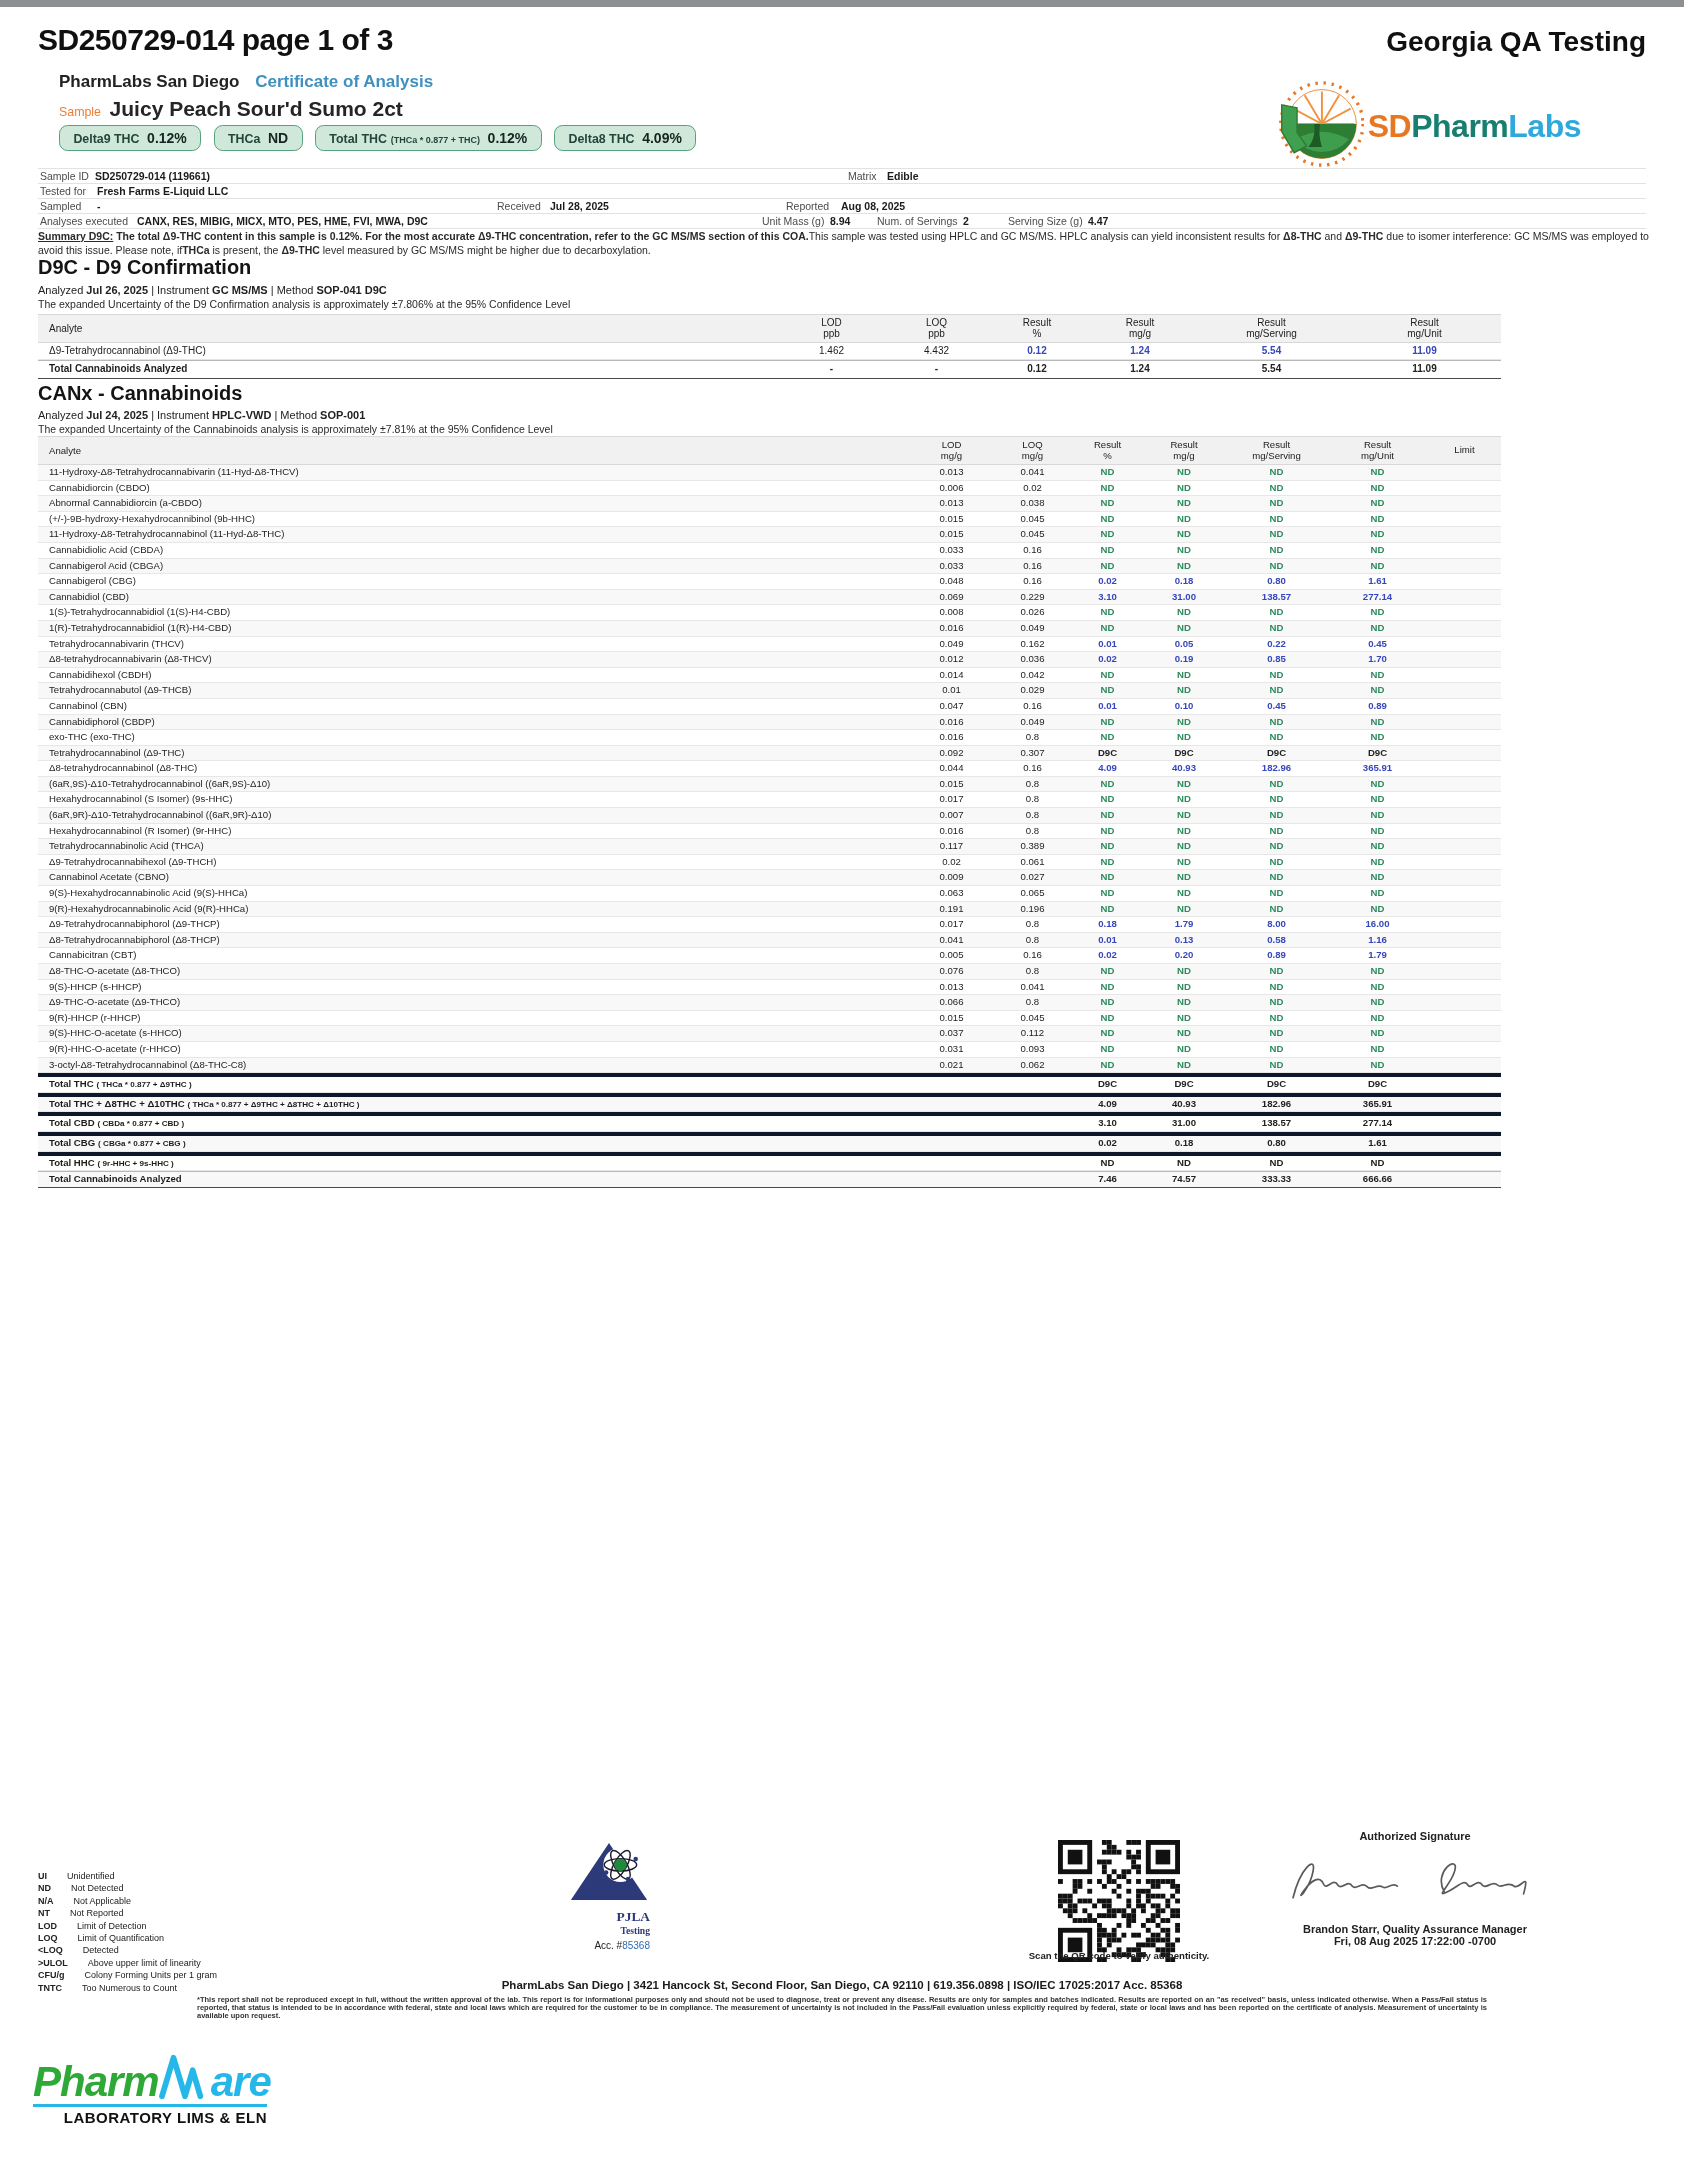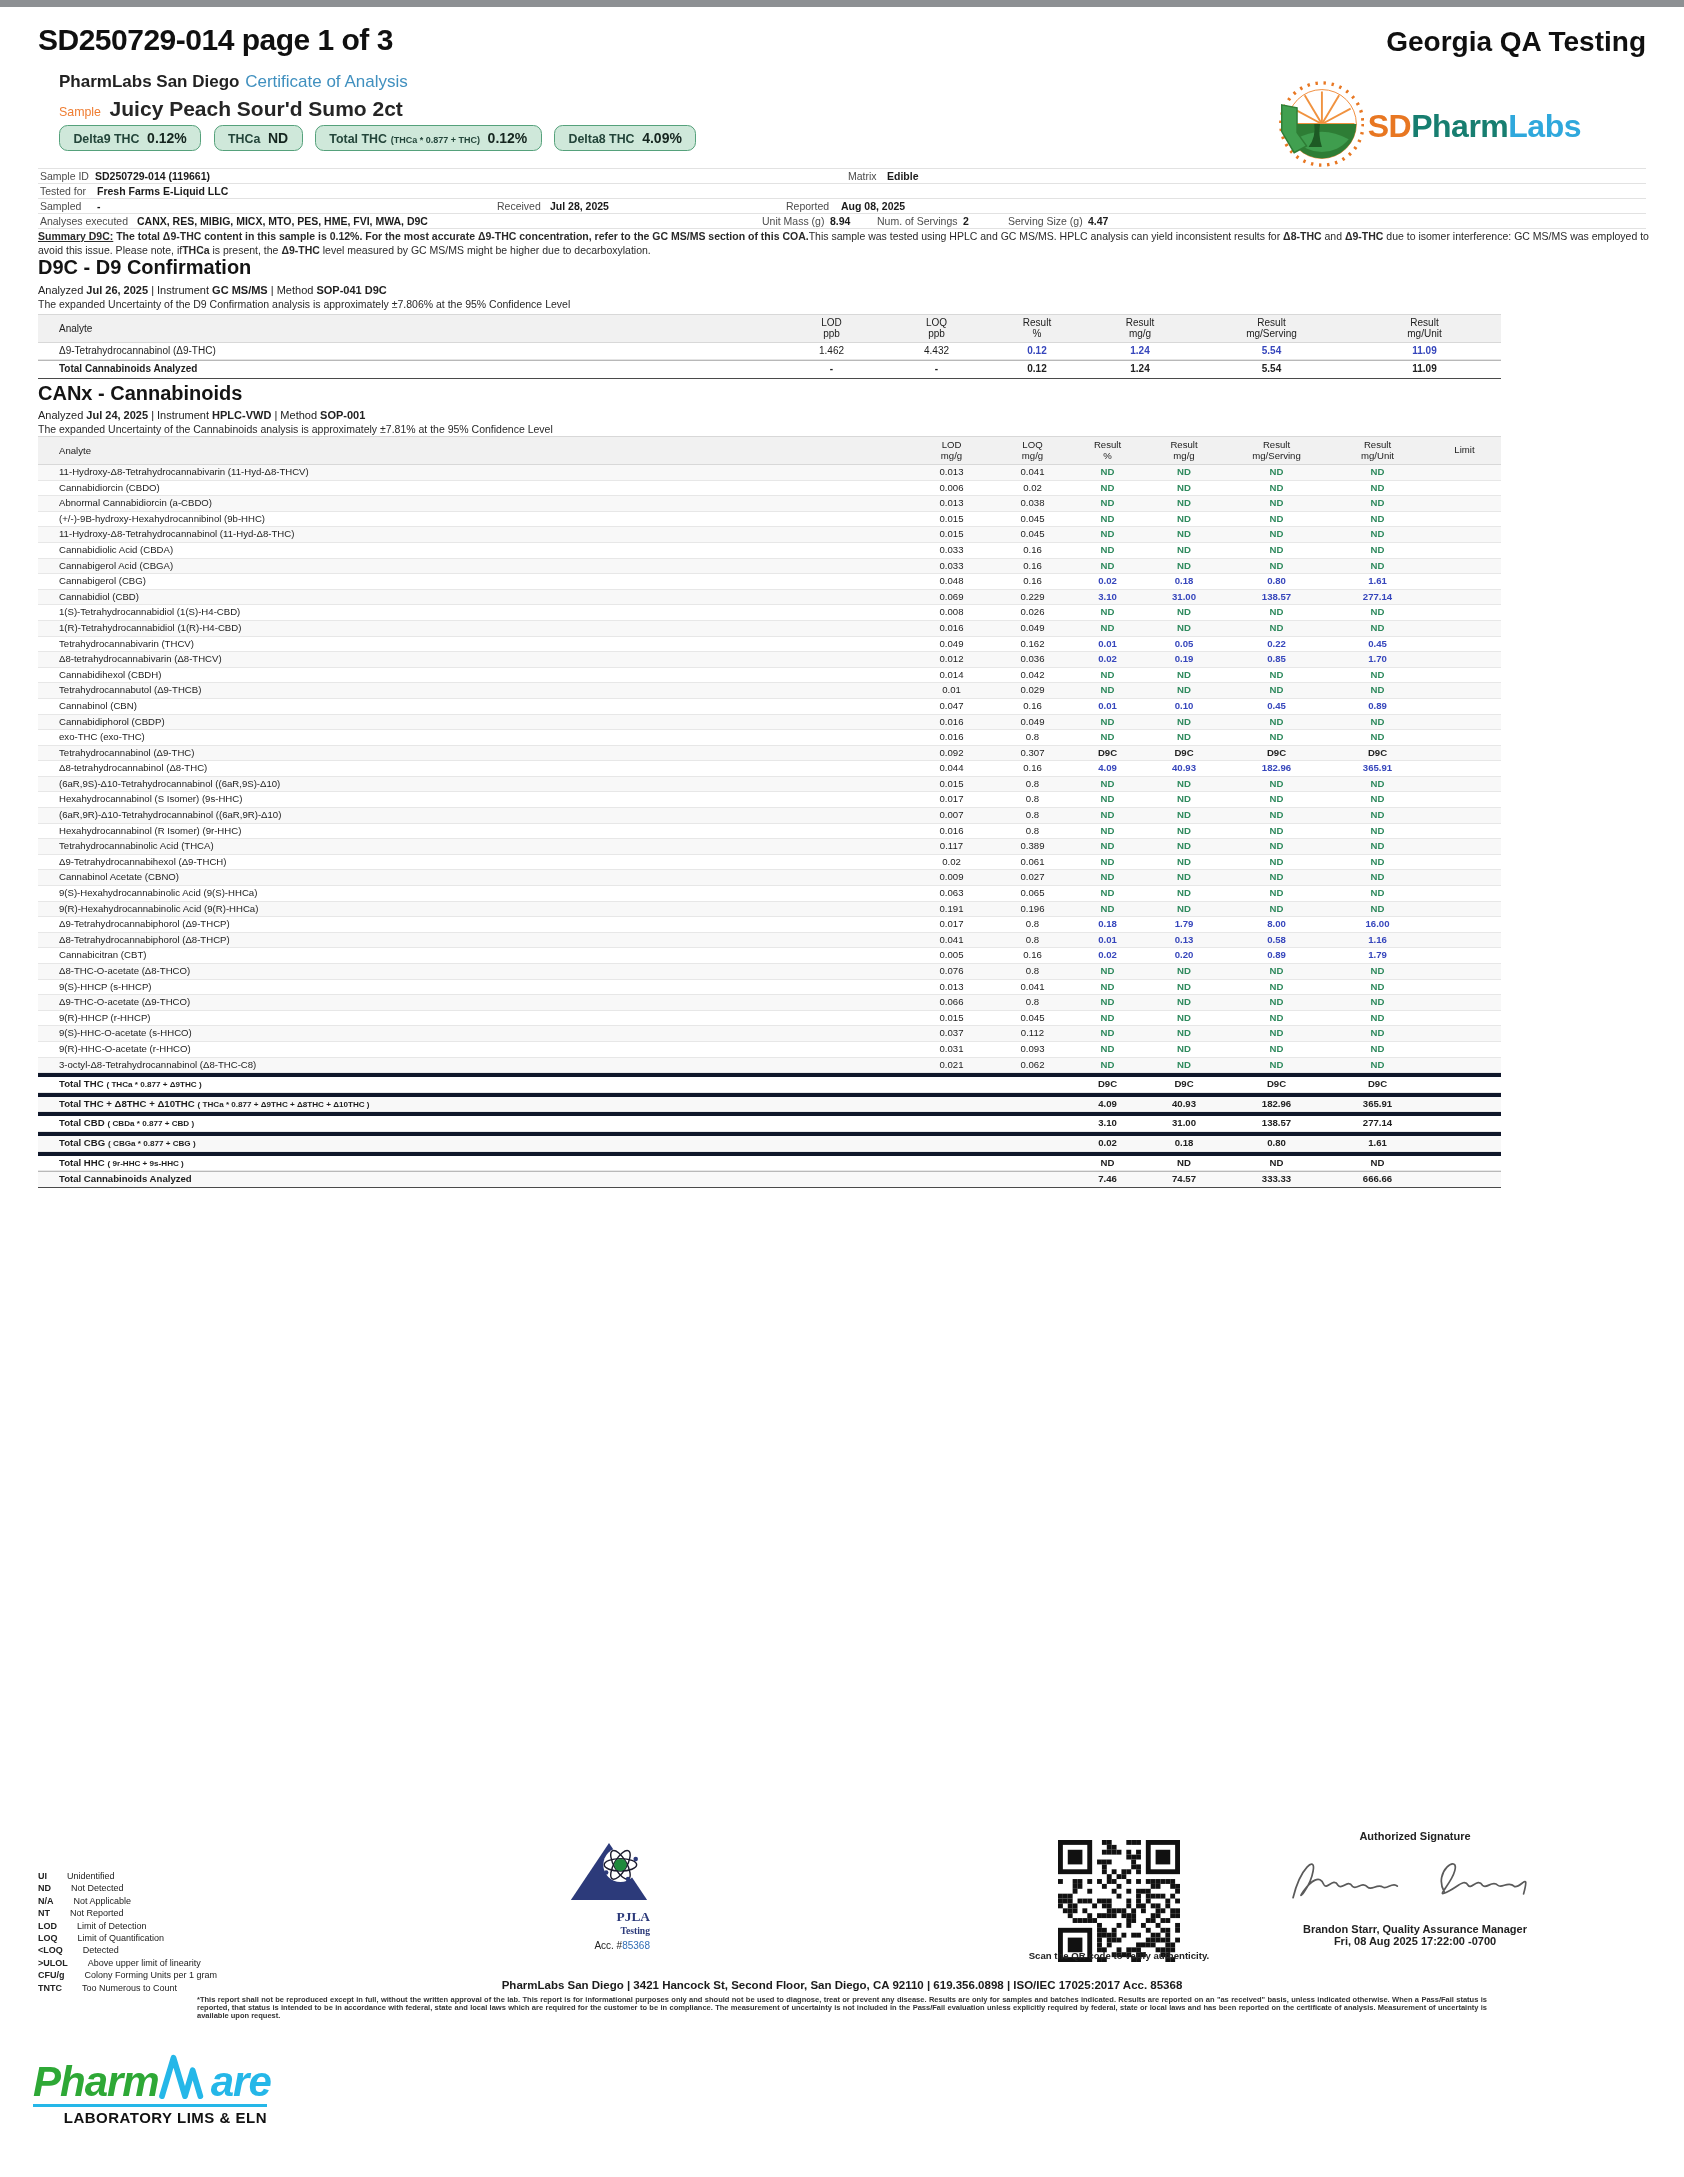--- a/index.html
+++ b/index.html
@@ -5,21 +5,21 @@
   html,body{margin:0;padding:0;background:#fff}
   .page{position:relative;width:1684px;height:2178px;background:#fff;overflow:hidden;
         font-family:"Liberation Sans","DejaVu Sans",sans-serif;color:#1d1d1d}
   .topbar{position:absolute;top:0;left:0;right:0;height:6.7px;background:#8d9093}
 
   
   .doc-title{position:absolute;top:23px;left:38px;font-size:30px;font-weight:700;color:#101010;letter-spacing:-0.5px}
   .program{position:absolute;top:26px;right:38px;font-size:28px;font-weight:600;color:#101010}
   .subhead{position:absolute;top:72px;left:59px;font-size:17px}
   .subhead .lab{font-weight:700;color:#222}
-  .subhead .cert{color:#4090bf;font-weight:400;margin-left:1px}
+  .subhead .cert{color:#4090bf;font-weight:700;margin-left:11px}
   .sampleline{position:absolute;top:97px;left:59px;display:flex;align-items:baseline;gap:8.6px}
   .sampleline .slabel{color:#ef7d32;font-size:12.4px}
   .sampleline .sname{font-size:21px;font-weight:700;color:#252525}
 
   .brand{position:absolute;top:80px;right:103px;display:flex;align-items:center;gap:3.8px}
   .brand-text{font-size:32px;font-weight:700;letter-spacing:-0.5px}
   .brand-text .sd{color:#e87722}
   .brand-text .ph{color:#177e70}
   .brand-text .lb{color:#2fa8dc}
 
@@ -47,21 +47,21 @@
   .sec-title{position:absolute;left:38px;font-size:20px;font-weight:700;color:#141414}
   .meta{position:absolute;left:38px;font-size:11px;color:#222}
   .uncert{position:absolute;left:38px;font-size:10.5px;color:#2a2a2a}
 
   .tbl{position:absolute;left:38px;width:1463px}
   .thead{display:flex;align-items:stretch;background:#f1f1f1;border-top:1px solid #d8d8d8;
          border-bottom:1px solid #d8d8d8;height:27px;color:#222}
   .thead .an{display:flex;align-items:center}
   .hcol{display:flex;flex-direction:column;align-items:center;justify-content:center;line-height:10.5px}
   .c{flex:0 0 auto;text-align:center}
-  .an{flex:1 1 auto;text-align:left;padding-left:21px;white-space:nowrap;overflow:hidden}
+  .an{flex:1 1 auto;text-align:left;padding-left:11px;white-space:nowrap;overflow:hidden}
   .an-sub{font-size:8.1px;margin-left:2.9px}
   .an-sub:empty{display:none}
 
   .d9c-tbl .thead,.d9c-tbl .trow{font-size:10px}
   .d9c-tbl .trow{display:flex;height:16.3px;line-height:16.3px;border-bottom:1px solid #e4e4e4}
   .dw1{width:105px}.dw2{width:96px}.dw3{width:110px}.dw4{width:153px}
 
   .canx-tbl .thead{font-size:9.6px}
   .canx-tbl .trow{display:flex;height:14.6px;line-height:14.6px;font-size:9.6px;border-bottom:1px solid #e7e7e7}
   .canx-tbl .trow:nth-child(odd){background:#f8f8f8}

